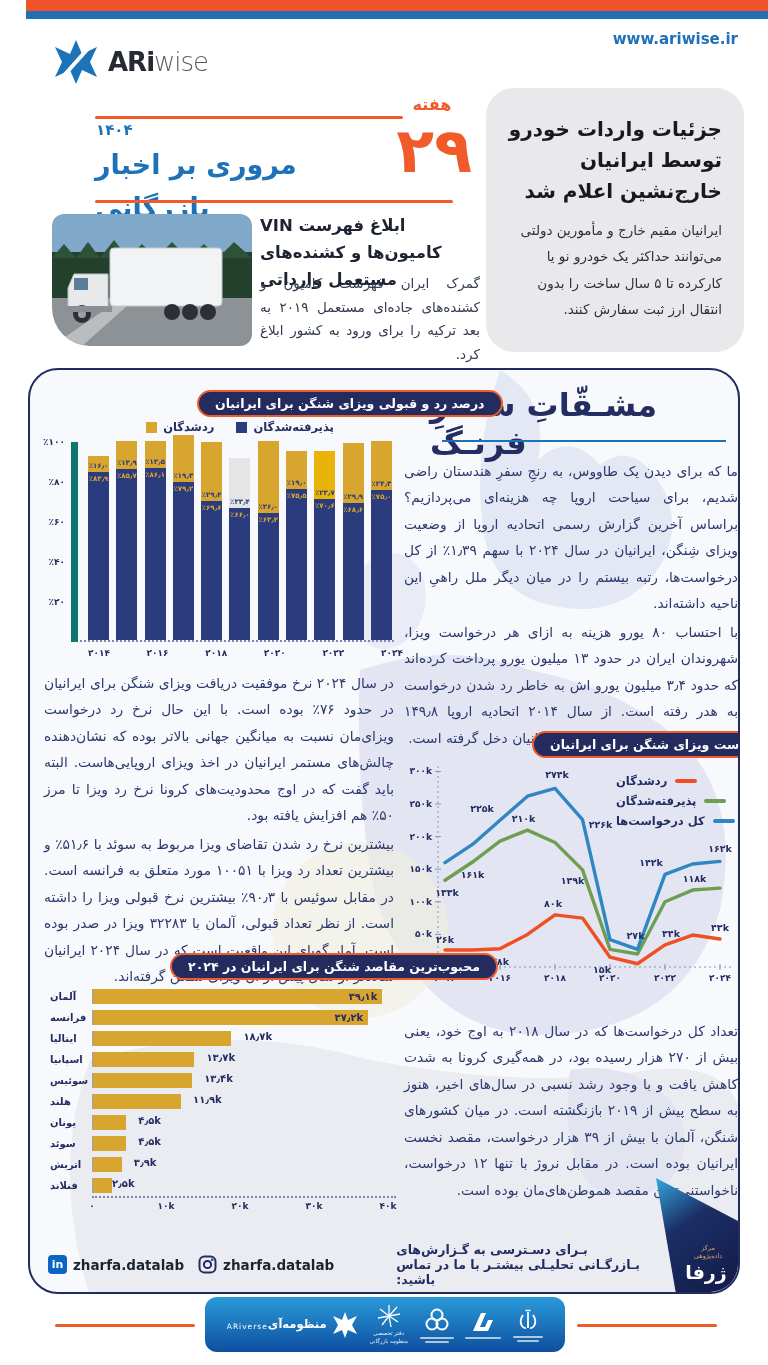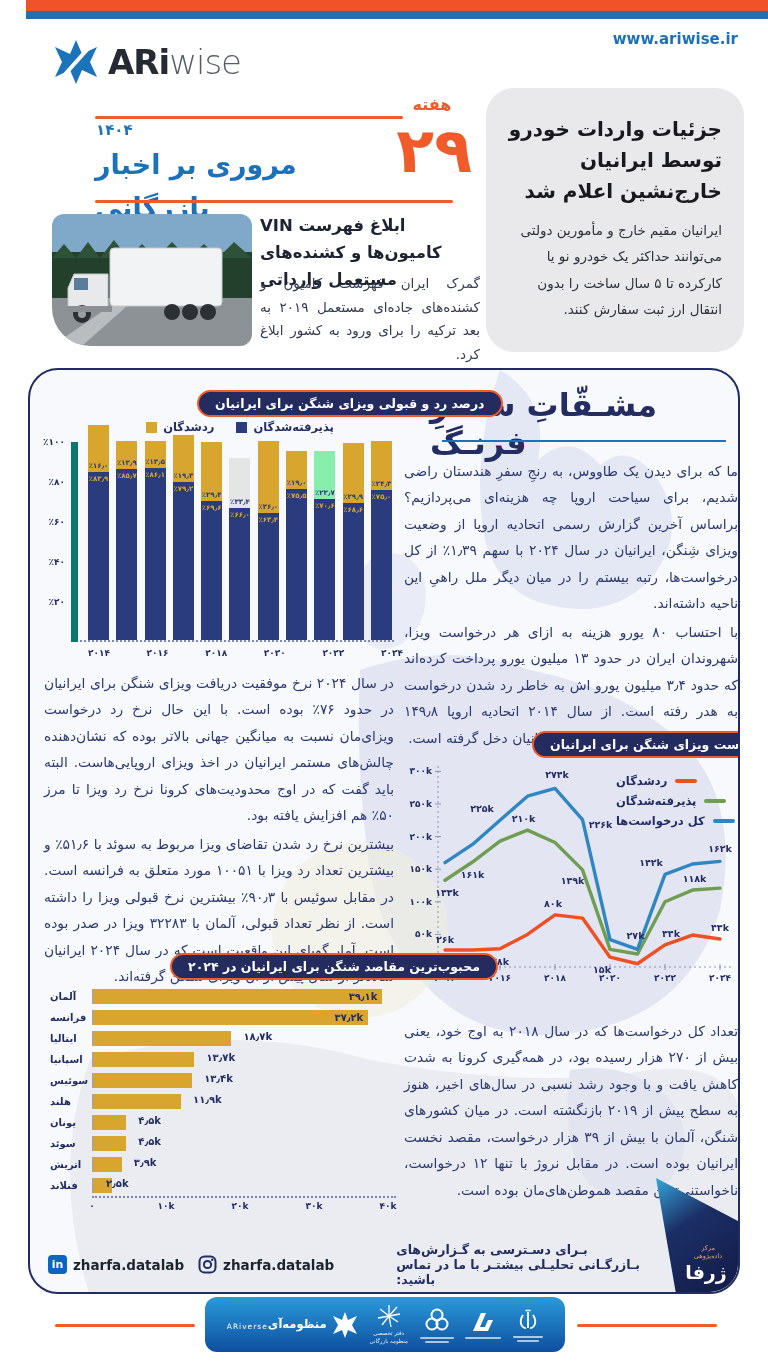--- a/index.html
+++ b/index.html
@@ -9,21 +9,21 @@
   .fa { direction:rtl; }
   .ltr { direction:ltr; }
 
   
   .strip-orange { position:absolute; left:26px; right:0; top:0; height:11px; background:#f0522a; }
   .strip-blue   { position:absolute; left:26px; right:0; top:11px; height:8px; background:#2170b4; }
 
   
   .website { position:absolute; top:30px; right:30px; color:#1d71b8; font-weight:bold; font-size:15px; text-decoration:none; }
   .logo { position:absolute; top:40px; left:54px; display:flex; align-items:center; gap:10px; }
-  .logo-text { font-size:34px; letter-spacing:-1px; }
+  .logo-text { font-size:26px; letter-spacing:-1px; }
   .logo-text b { color:#262b33; font-weight:800; }
   .logo-text span { color:#595e66; font-weight:300; }
 
   .rule-orange { position:absolute; height:2.5px; background:#f15a29; border-radius:2px; }
   .hafteh { position:absolute; top:95px; left:408px; width:48px; text-align:center; color:#f15a29; font-weight:800; font-size:16px; }
   .week-num { position:absolute; top:114px; left:400px; width:72px; text-align:center; color:#f15a29; font-weight:800; font-size:62px; line-height:1.2; }
   .year-1404 { position:absolute; top:121px; left:96px; color:#1d71b8; font-weight:800; font-size:15px; }
   .main-heading { position:absolute; top:143px; left:95px; width:300px; text-align:left; color:#1d71b8; font-weight:800; font-size:27px; line-height:1.6; }
 
   
@@ -195,21 +195,21 @@
   <div class="sb-yaxis">
       <span class="sb-ytick" style="top: 0px;">٪۱۰۰</span>
       <span class="sb-ytick" style="top: 40px;">٪۸۰</span>
       <span class="sb-ytick" style="top: 80px;">٪۶۰</span>
       <span class="sb-ytick" style="top: 120px;">٪۴۰</span>
       <span class="sb-ytick" style="top: 160px;">٪۲۰</span>
     </div>
   <div class="sb-wrap">
     <div class="sb-row">
         <div class="sb-col">
-          <div class="sb-seg" style="height: 47px; background: rgb(216, 166, 47);">
+          <div class="sb-seg" style="height: 16px; background: rgb(216, 166, 47);">
             <span class="sb-lbl sb-lbl-rej" style="color: rgb(43, 60, 126);">٪۱۶٫۰</span>
           </div>
           <div class="sb-seg" style="height: 167.8px; background: rgb(43, 60, 126);">
             <span class="sb-lbl sb-lbl-acc" style="color: rgb(216, 166, 47);">٪۸۳٫۹</span>
           </div>
         </div>
         <div class="sb-col">
           <div class="sb-seg" style="height: 27.8px; background: rgb(216, 166, 47);">
             <span class="sb-lbl sb-lbl-rej" style="color: rgb(43, 60, 126);">٪۱۳٫۹</span>
           </div>
@@ -259,21 +259,21 @@
         </div>
         <div class="sb-col">
           <div class="sb-seg" style="height: 38px; background: rgb(216, 166, 47);">
             <span class="sb-lbl sb-lbl-rej" style="color: rgb(43, 60, 126);">٪۱۹٫۰</span>
           </div>
           <div class="sb-seg" style="height: 151px; background: rgb(43, 60, 126);">
             <span class="sb-lbl sb-lbl-acc" style="color: rgb(216, 166, 47);">٪۷۵٫۵</span>
           </div>
         </div>
         <div class="sb-col">
-          <div class="sb-seg" style="height: 47.4px; background: #86efac;">
+          <div class="sb-seg" style="height: 47.4px; background: #eab308;">
             <span class="sb-lbl sb-lbl-rej" style="color: rgb(43, 60, 126);">٪۲۳٫۷</span>
           </div>
           <div class="sb-seg" style="height: 141.2px; background: rgb(43, 60, 126);">
             <span class="sb-lbl sb-lbl-acc" style="color: rgb(216, 166, 47);">٪۷۰٫۶</span>
           </div>
         </div>
         <div class="sb-col">
           <div class="sb-seg" style="height: 59.8px; background: rgb(216, 166, 47);">
             <span class="sb-lbl sb-lbl-rej" style="color: rgb(43, 60, 126);">٪۲۹٫۹</span>
           </div>
@@ -376,21 +376,21 @@
         <span class="hb-label">اتریش</span>
         <div class="hb-track">
           <div class="hb-bar" style="width: 28.86px; background: rgb(216, 166, 47);"></div>
           <span class="hb-val outside" style="left: 34.86px; position: absolute;">۳٫۹k</span>
         </div>
       </div>
       <div class="hb-row">
         <span class="hb-label">فنلاند</span>
         <div class="hb-track">
           <div class="hb-bar" style="width: 18.5px; background: rgb(216, 166, 47);"></div>
-          <span class="hb-val outside" style="left: 7px; position: absolute;">۲٫۵k</span>
+          <span class="hb-val outside" style="left: 13px; position: absolute;">۲٫۵k</span>
         </div>
       </div>
       <div class="hb-axis">
         <span class="hb-tick" style="left: 0px;">۰</span>
         <span class="hb-tick" style="left: 74px;">۱۰k</span>
         <span class="hb-tick" style="left: 148px;">۲۰k</span>
         <span class="hb-tick" style="left: 222px;">۳۰k</span>
         <span class="hb-tick" style="left: 296px;">۴۰k</span>
       </div>
     </div>

